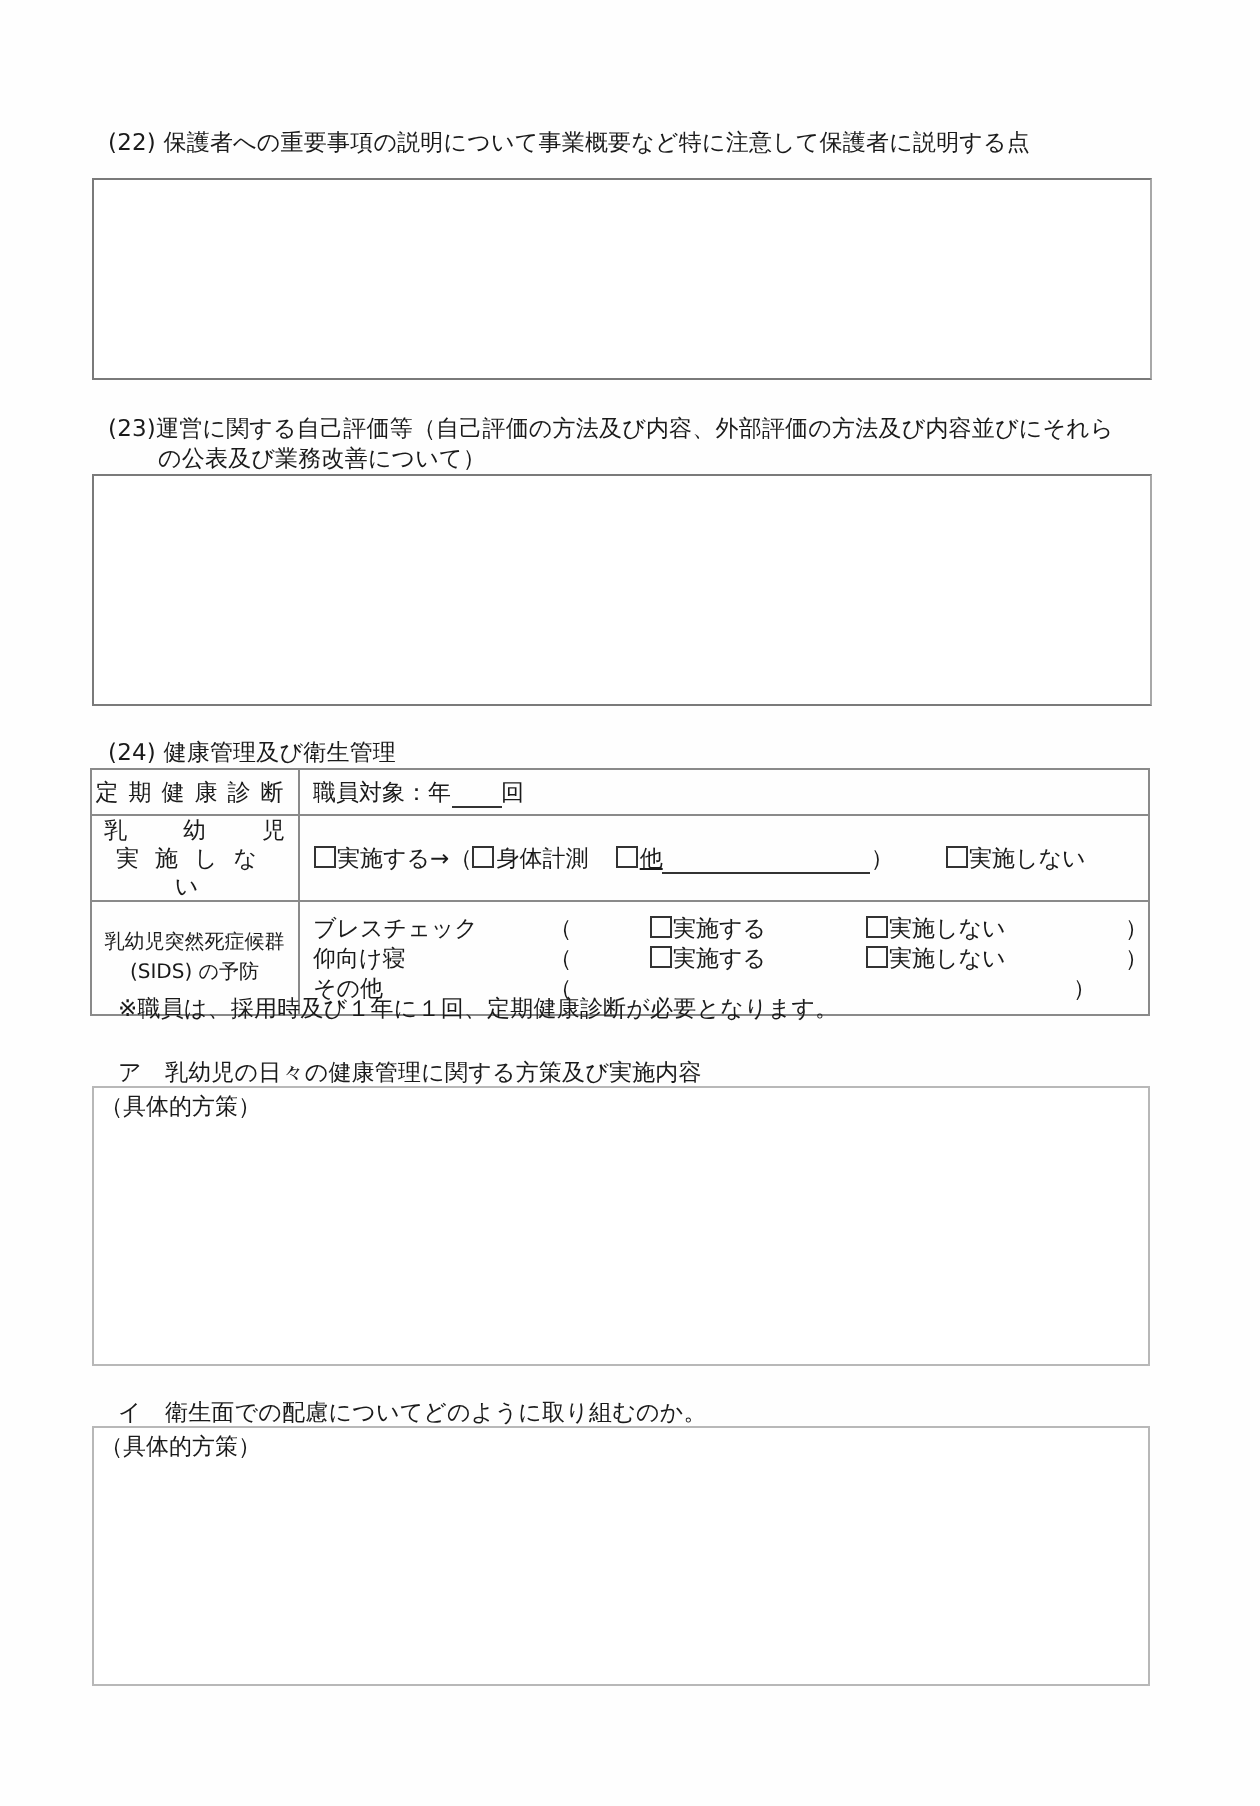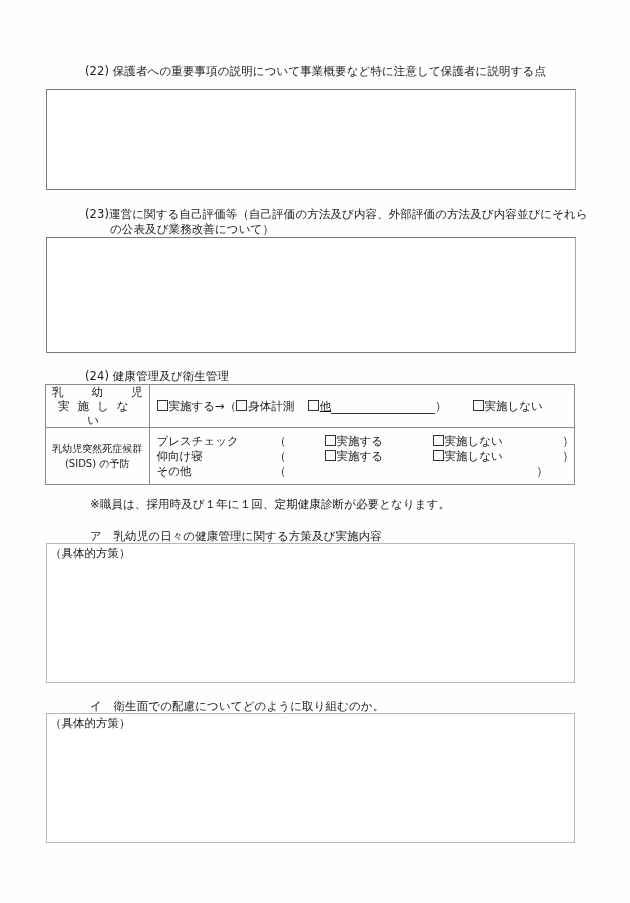--- a/index.html
+++ b/index.html
@@ -1,20 +1,20 @@
 <!DOCTYPE html>
 <html><head>
 <meta charset="utf-8">
 <style>
   html, body { margin:0; padding:0; }
   body {
     width:630px; height:903px; background:#fefefe; position:relative; overflow:hidden;
     font-family:"DejaVu Sans","Liberation Sans",sans-serif; color:#1a1a1a; font-size:11px;
   }
-  .abs { position:absolute;margin-left:31px; }
+  .abs { position:absolute; }
   .heading { font-size:11.5px; line-height:15px; white-space:nowrap; letter-spacing:0.1px; }
   .box { position:absolute; box-sizing:border-box; background:#fff; }
   .box.dark { border:1px solid #7a7a7a; border-right-color:#a8a8a8; }
   .box.light { border:1px solid #b8b8b8;padding-left:32px; }
   .box-label { position:absolute; left:6px; top:2px; font-size:11.5px; line-height:14px; }
   table.health {
     position:absolute; left:45px; top:384px; width:530px; border-collapse:collapse;
     font-size:11.5px;
   }
   table.health td { border:1px solid #8a8a8a; padding:0; vertical-align:middle; }
@@ -35,20 +35,28 @@
 <div class="box dark" style="left:46px;top:89px;width:530px;height:101px;"></div>
 
 <div class="abs heading" style="left:54px;top:207px;">(23)運営に関する自己評価等（自己評価の方法及び内容、外部評価の方法及び内容並びにそれら</div>
 <div class="abs heading" style="left:79px;top:222px;">の公表及び業務改善について）</div>
 <div class="box dark" style="left:46px;top:237px;width:530px;height:116px;"></div>
 
 <div class="abs heading" style="left:54px;top:369px;">(24) 健康管理及び衛生管理</div>
 
 <table class="health">
   <tbody>
+      <tr style="height:23px;">
+    <td class="lbl">
+      <span class="spaced">定期健康診断</span>
+    </td>
+    <td class="cell-pad">
+      <span>職員対象：年</span><span class="blank" style="width:25px;"></span><span>回</span>
+    </td>
+  </tr>
   <tr style="height:30px;">
     <td class="lbl">
       <div class="justify-row">
         <span>乳</span>
         <span>幼</span>
         <span>児</span>
       </div>
       <div class="justify-row" style="letter-spacing:8px;">実施しない</div>
     </td>
     <td class="cell-pad" style="white-space:nowrap;">

